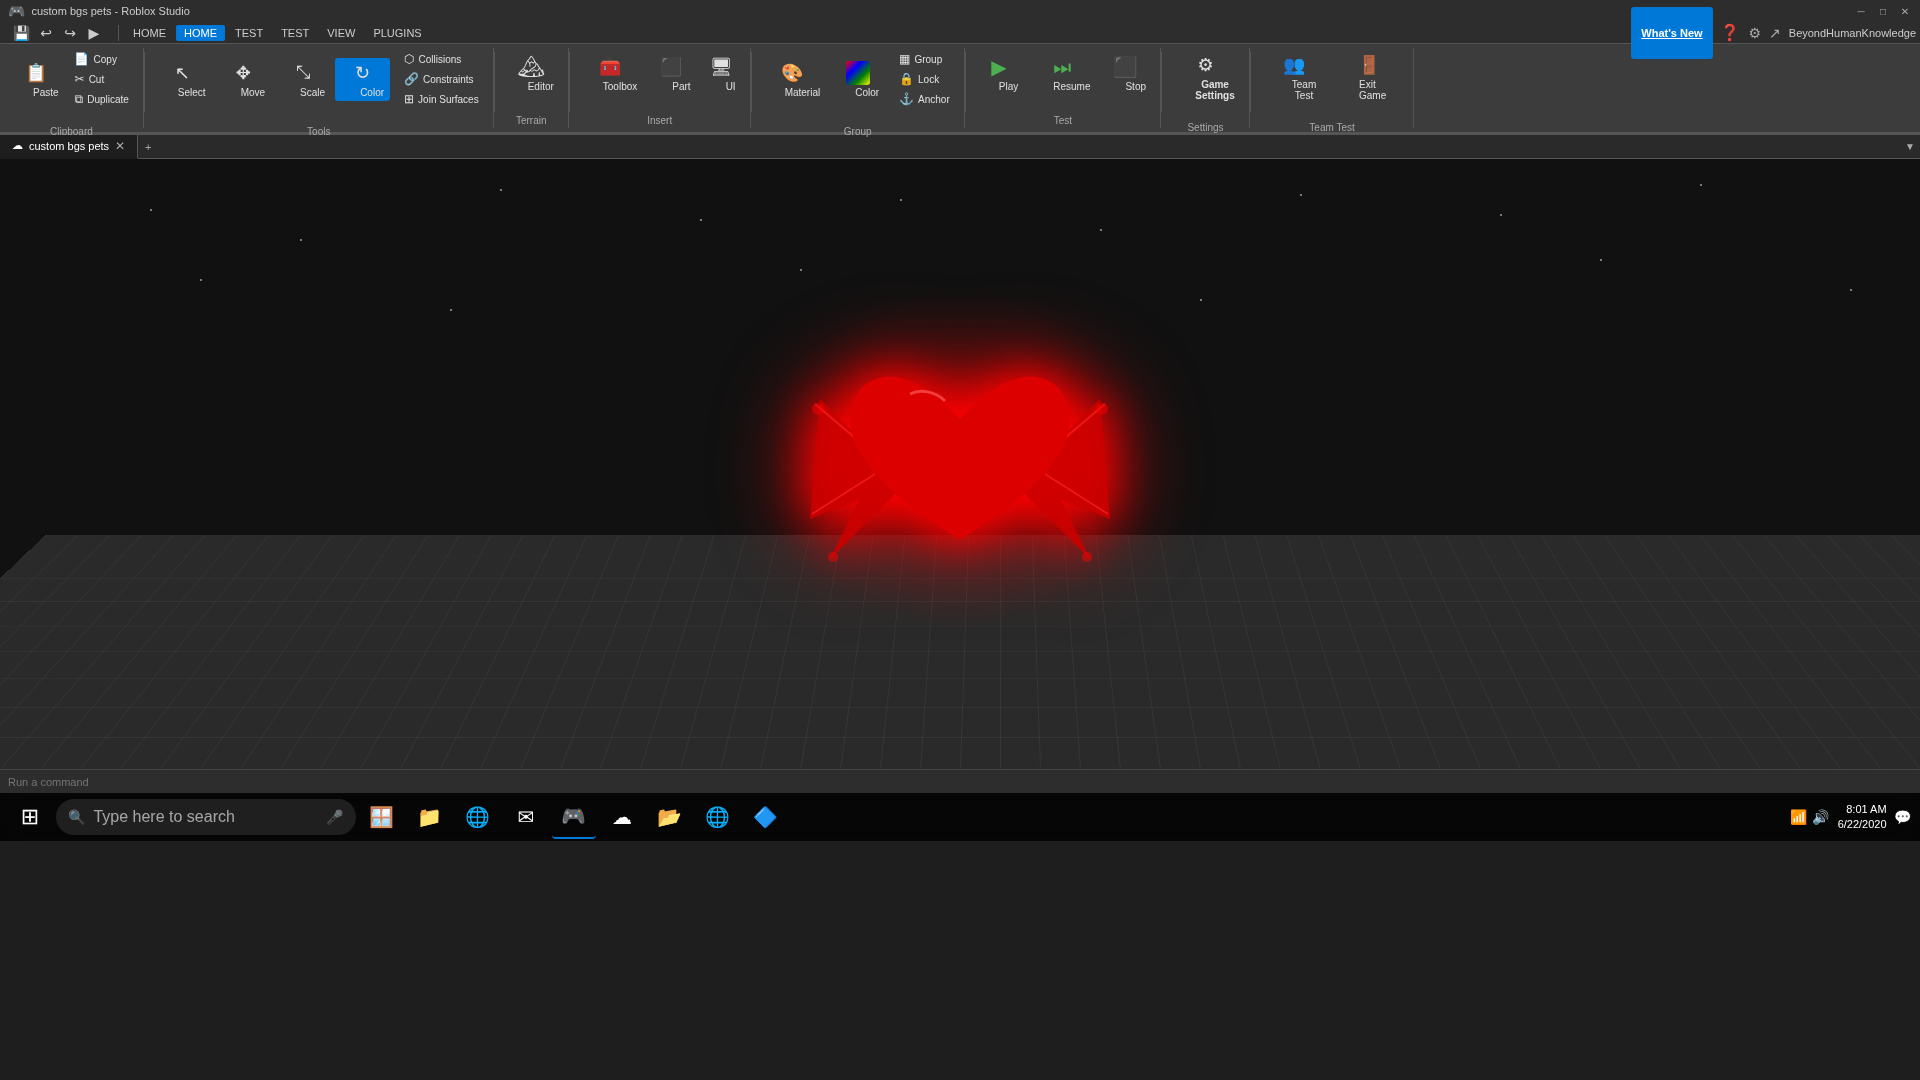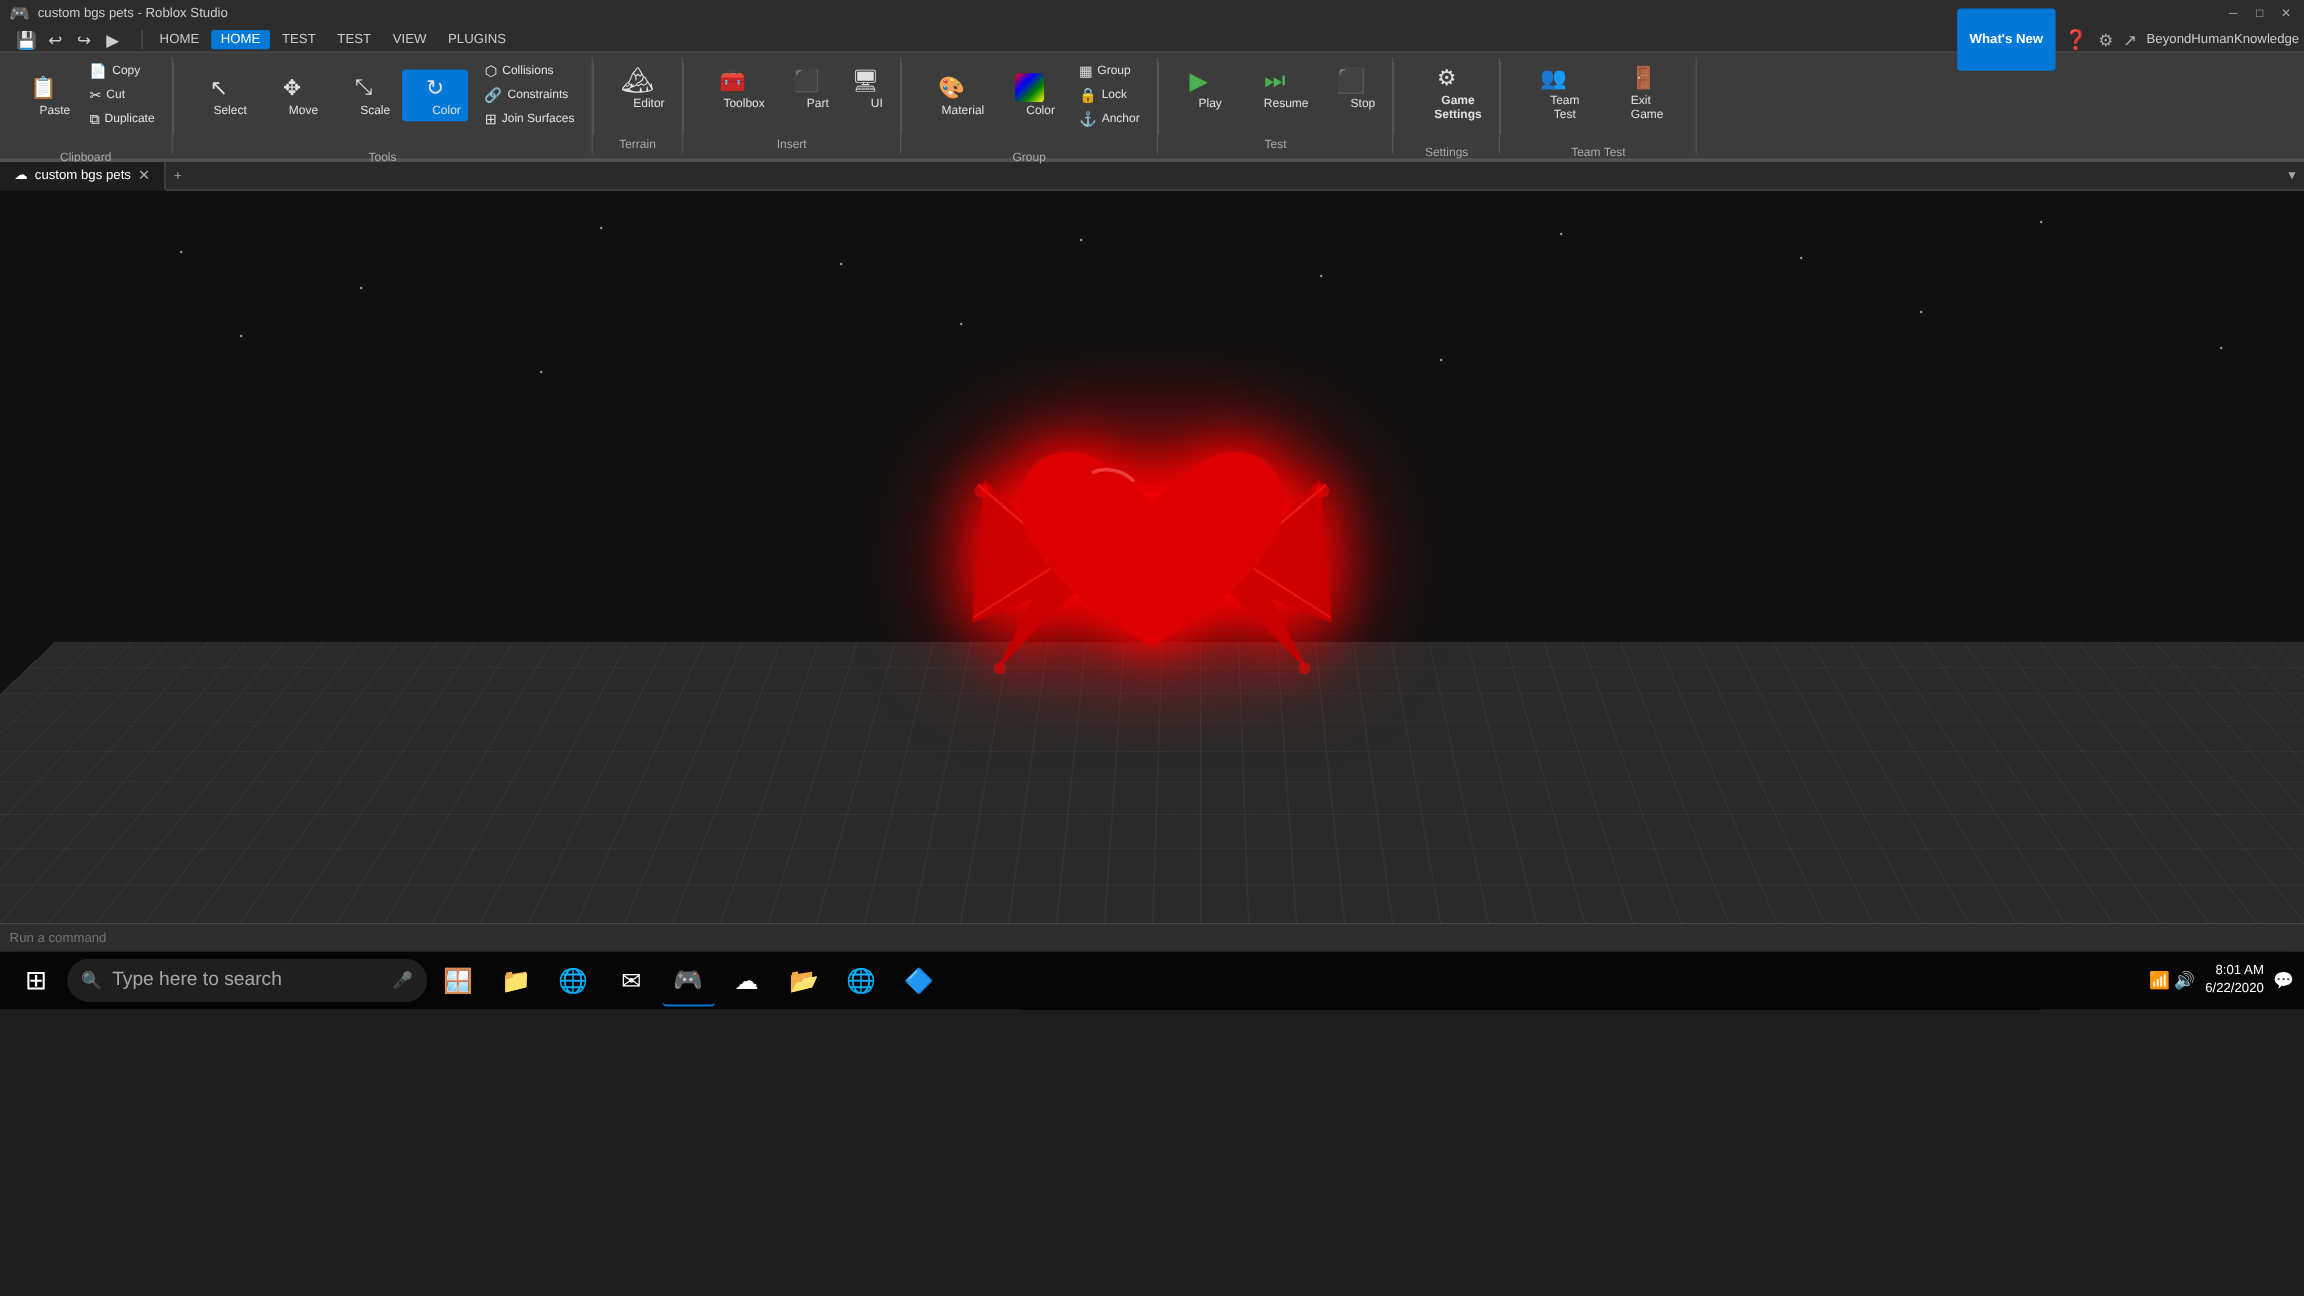--- a/index.html
+++ b/index.html
@@ -114,20 +114,21 @@
     
     #whats-new-btn {
       background: #0078d7;
       color: #fff;
       padding: 20px 10px;
       border-radius: 3px;
       cursor: pointer;
       font-size: 11px;
       font-weight: bold;
       white-space: nowrap;
+      text-decoration: underline;
     }
 
     
     #tab-bar {
       height: 24px;
       background: #2a2a2a;
       display: flex;
       align-items: center;
       padding: 0 0;
       border-bottom: 1px solid #555;

